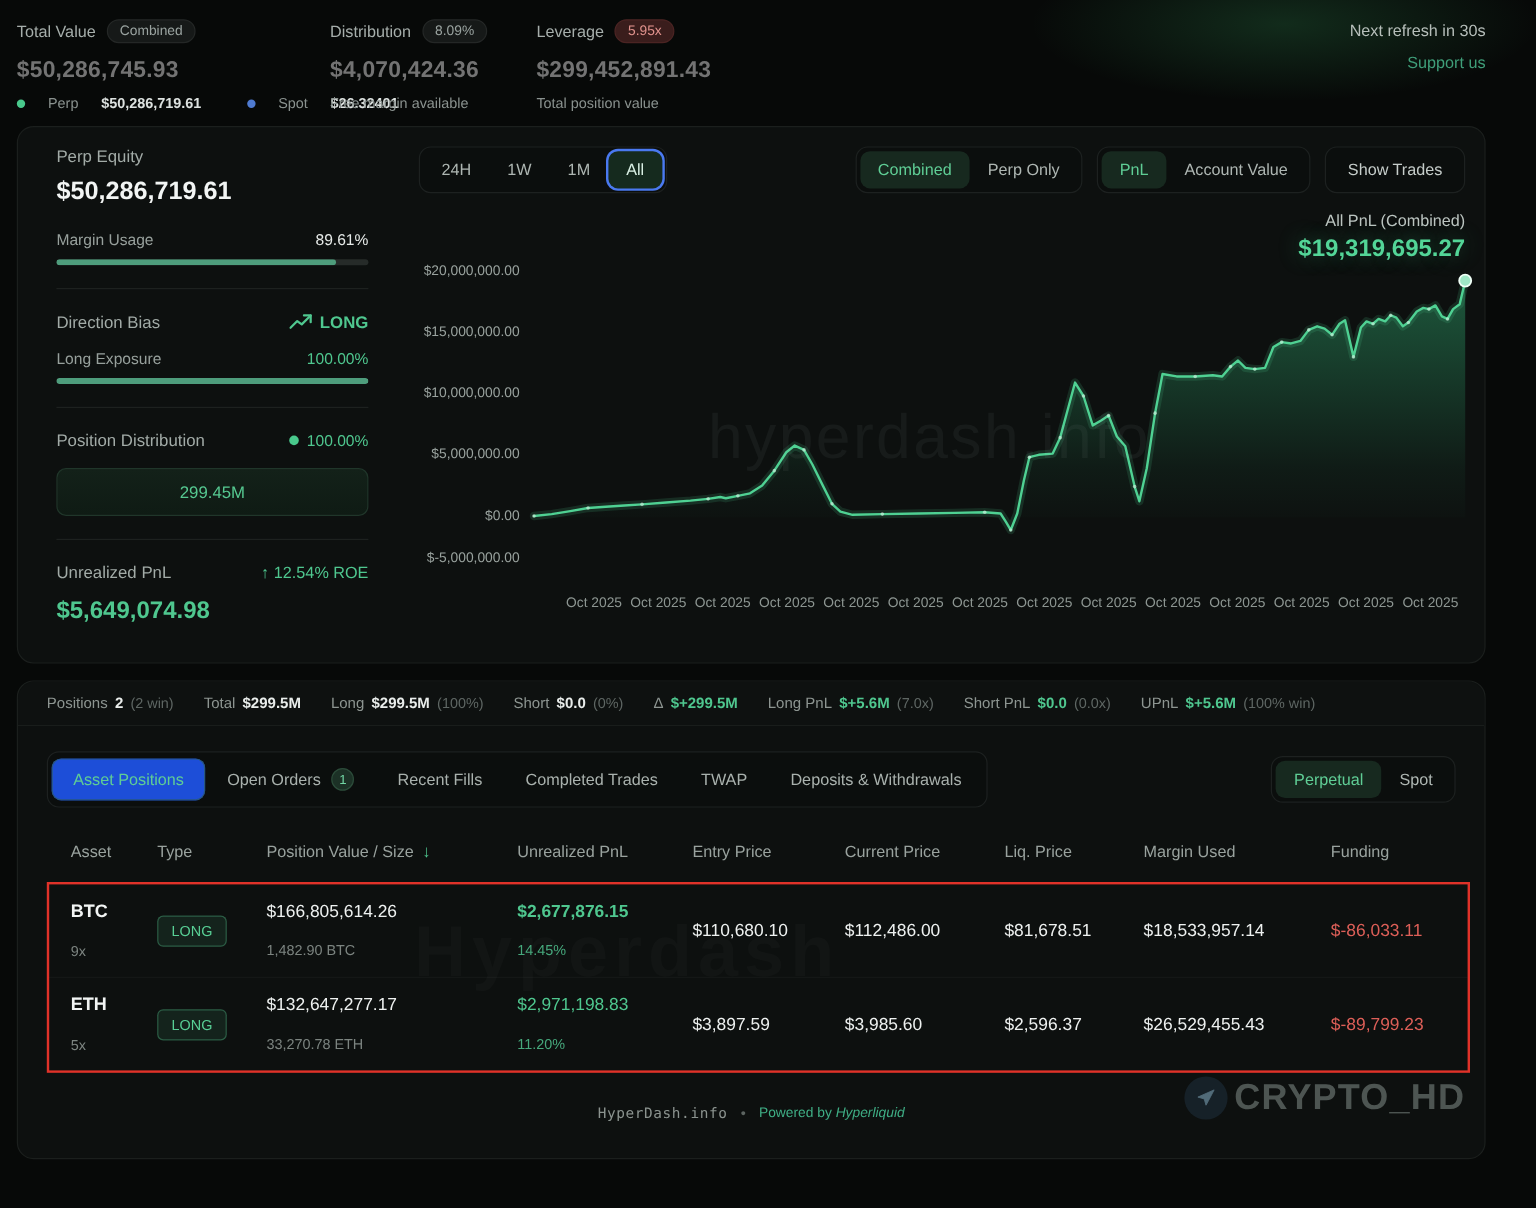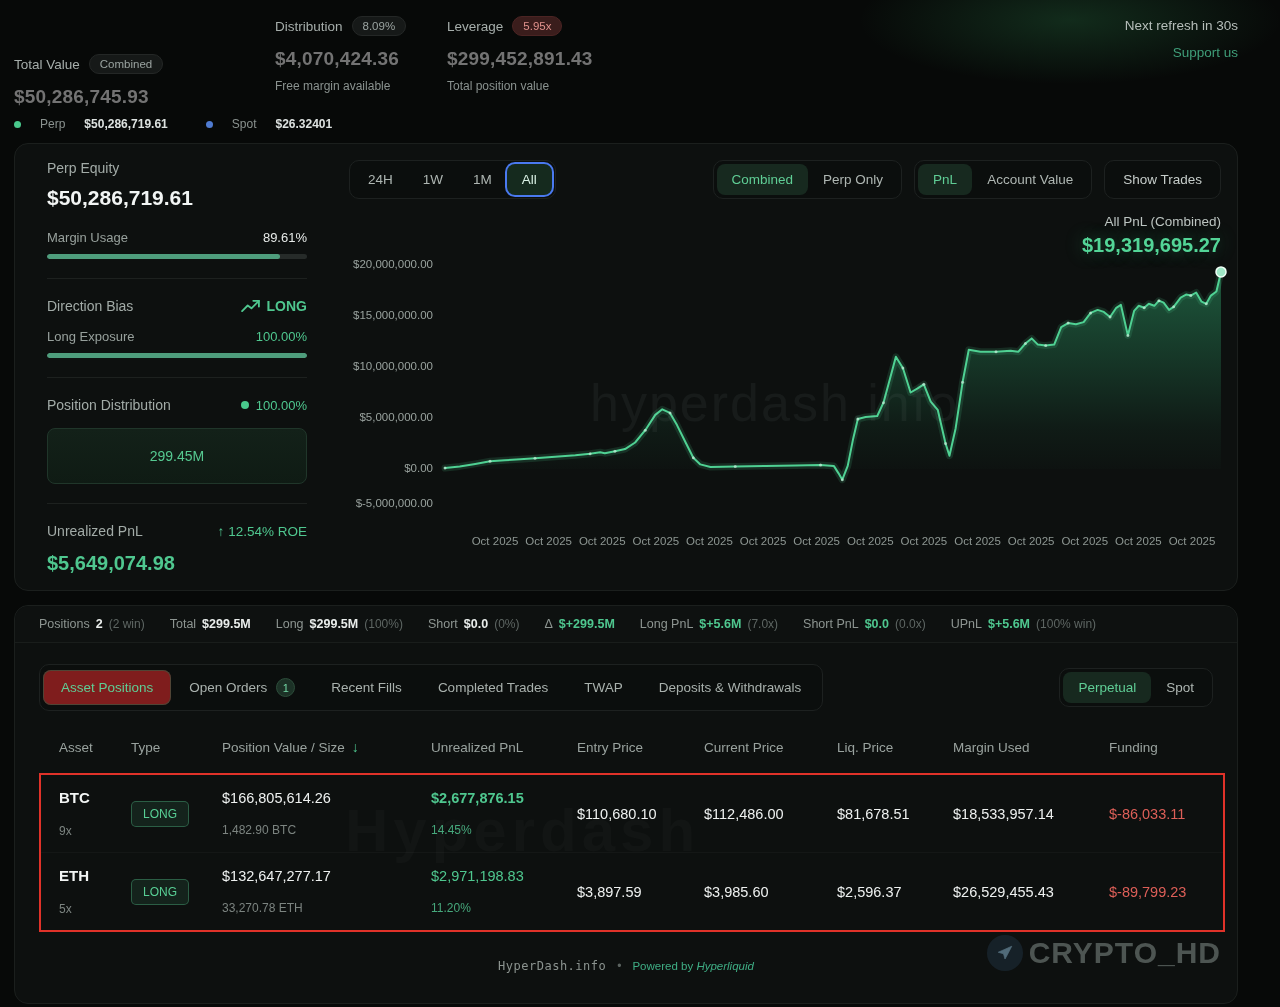--- a/index.html
+++ b/index.html
@@ -13,21 +13,21 @@
   .top-glow{
     position:absolute; top:-50px; right:-20px; width:460px; height:140px;
     background:radial-gradient(ellipse at center, rgba(74,222,128,0.16), transparent 65%);
     pointer-events:none;
   }
   .page{ padding:14px 42px 0 14px; position:relative; }
 
   
   .hdr{ display:flex; align-items:flex-start; }
   .h-col{ }
-  .h-col.c1{ width:261px;margin-top:38px; }
+  .h-col.c1{ width:261px; }
   .h-col.c2{ width:172px; }
   .h-col.c3{ width:300px; }
   .h-label-row{ display:flex; align-items:center; gap:9px; font-size:13.5px; color:#a6aeab; height:24px; }
   .pill{ font-size:11.5px; padding:3px 10px; border-radius:999px; background:#161918; border:1px solid #242726; color:#9aa3a0; }
   .pill.red{ background:#3a1d1c; border-color:#4b2423; color:#e0928d; }
   .h-value{ font-size:19px; font-weight:600; color:#737373; margin:10px 0 9px; letter-spacing:.2px; }
   .h-sub{ font-size:12px; color:#8a928f; display:flex; gap:19px; align-items:center; }
   .h-sub b{ color:#dde2e0; font-weight:600; }
   .dot{ width:7px; height:7px; border-radius:50%; display:inline-block; flex:none; }
   .dot.green{ background:#49c98c; }
@@ -48,21 +48,21 @@
   .s-small{ font-size:13px; color:#97a09c; }
   .s-val{ font-size:13px; color:#e6eae8; }
   .s-val.green, .green-txt{ color:#4fc78f; }
   .progress{ height:5px; border-radius:99px; background:#262b29; margin-top:9px; overflow:hidden; }
   .progress .fill{ height:100%; border-radius:99px; background:#4e9d7c; }
   .divider{ height:1px; background:#1d211f; margin:19px 0; }
   .bias-val{ display:flex; align-items:center; gap:7px; font-size:14px; font-weight:600; color:#4fc78f; }
   .dist-right{ display:flex; align-items:center; gap:7px; font-size:13px; color:#4fc78f; }
   .dist-dot{ width:8px; height:8px; border-radius:50%; background:#49c98c; }
   .dist-box{
-    margin-top:15px; height:56px; border-radius:8px;
+    margin-top:15px; height:40px; border-radius:8px;
     background:linear-gradient(180deg,#132119,#0f1b14);
     border:1px solid #20362a;
     display:flex; align-items:center; justify-content:center;
     font-size:14px; color:#56c991;
   }
   .roe{ display:flex; align-items:center; gap:4px; font-size:13.5px; color:#4fc78f; }
   .s-pnl{ font-size:20px; font-weight:600; color:#4fc78f; margin-top:13px; }
 
   
   .chart-section{ flex:1; padding-left:26px; position:relative; }
@@ -101,21 +101,21 @@
   }
   .sum-item{ display:flex; gap:6px; align-items:baseline; white-space:nowrap; }
   .sum-label{ color:#8d9591; }
   .sum-value{ color:#e9edeb; font-weight:700; }
   .sum-value.green{ color:#4fc78f; }
   .sum-sub{ color:#5e6663; font-size:12px; }
 
   .tabs-row{ display:flex; align-items:center; padding:21px 24px 0; }
   .tabs-group{ display:inline-flex; align-items:center; background:#0b0e0d; border:1px solid #1d2120; border-radius:10px; padding:3px; }
   .tab{ display:flex; align-items:center; gap:9px; padding:10px 18px; font-size:13.5px; color:#a9b1ad; border-radius:8px; background:none; border:none; font-family:inherit; cursor:pointer; white-space:nowrap; }
-  .tab.tab-active{ background:#7f1d1d; color:#5fcd95; box-shadow:inset 0 0 0 1px rgba(48,95,70,.6); }
+  .tab.tab-active{ background:#1d4ed8; color:#5fcd95; box-shadow:inset 0 0 0 1px rgba(48,95,70,.6); }
   .tab-badge{ background:#1c3126; color:#72d6a4; border:1px solid #2c4c3a; width:19px; height:19px; border-radius:50%; font-size:11px; display:flex; align-items:center; justify-content:center; }
   .market-group{ margin-left:auto; }
 
   .table{ padding:12px 12px 0 24px; position:relative; }
   .thead, .trow{
     display:grid;
     grid-template-columns:72px 91px 209px 146px 127px 133px 116px 156px 1fr;
     align-items:center;
   }
   .thead{ padding:16px 0 18px 20px; color:#99a29e; font-size:13.5px; }

